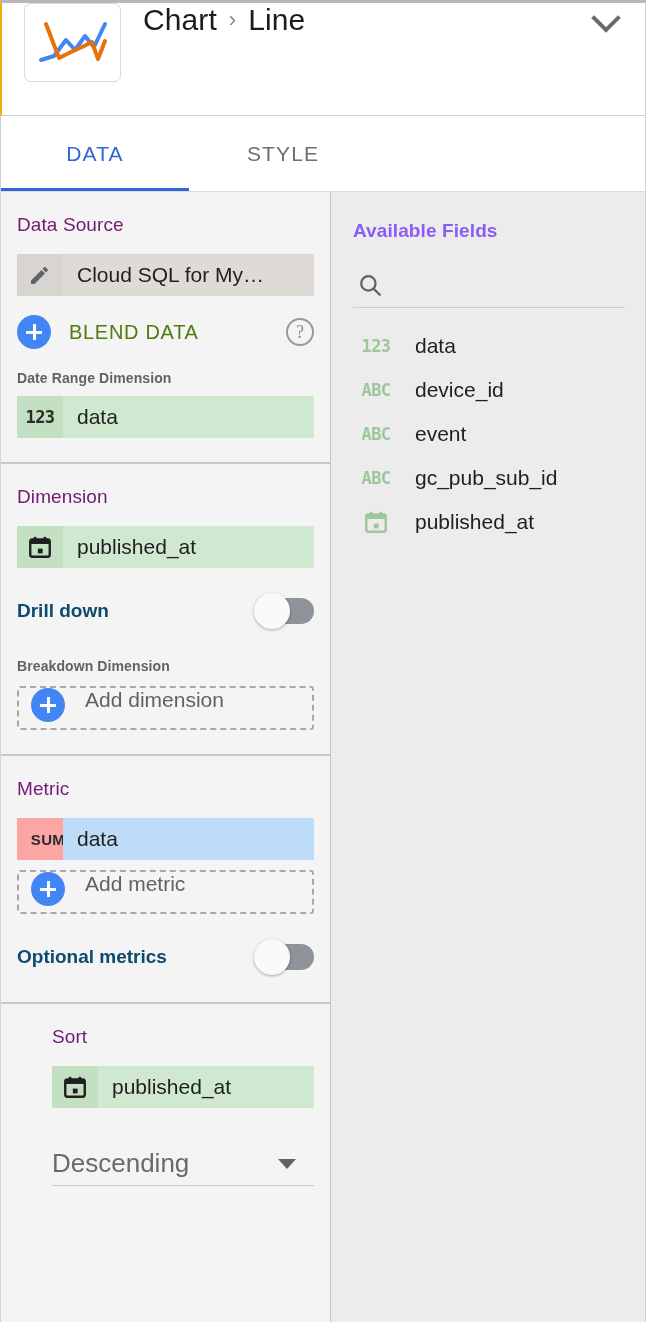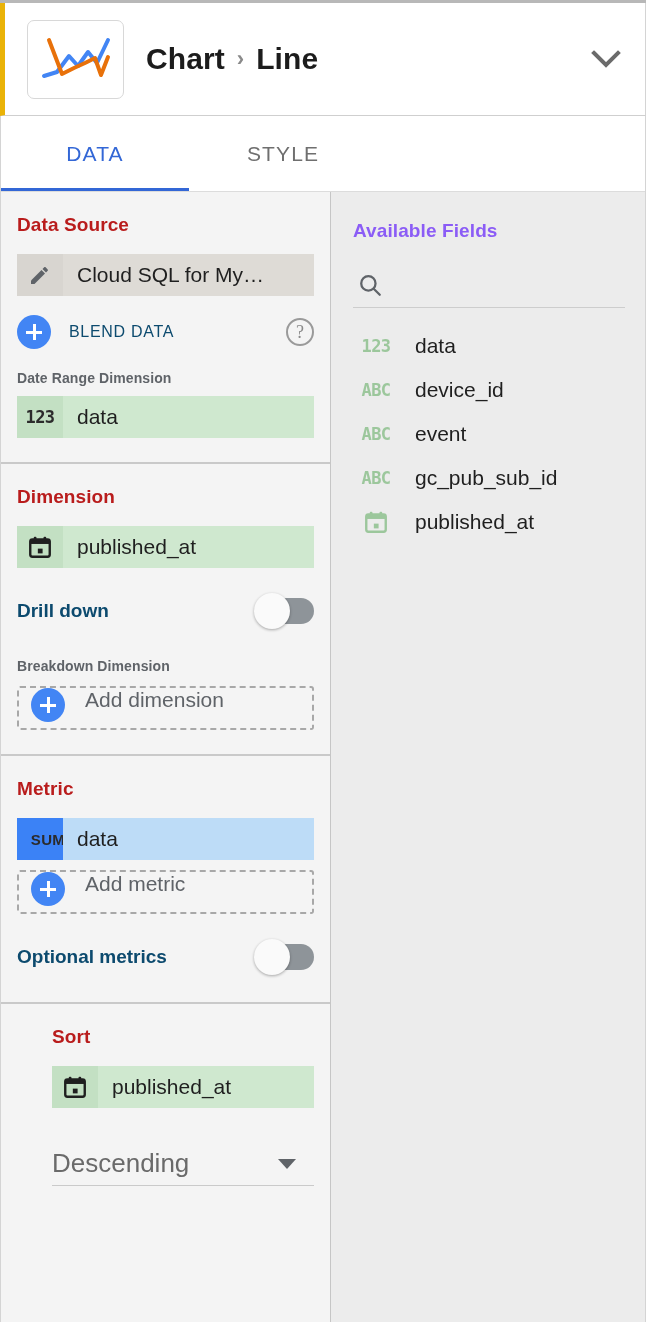--- a/index.html
+++ b/index.html
@@ -20,26 +20,25 @@
     background: #ffffff;
     overflow: hidden;
     border-top: 3px solid #b8b8b8;
   }
 
   
   .header {
     height: 113px;
     background: #ffffff;
     display: flex;
-    align-items: center;
+    align-items: flex-start;
     padding: 0 18px 0 22px;
     border-bottom: 1px solid #cfcfcf;
-    border-left: 5px solid #eab308;
+    border-left: 2px solid #eab308;
     border-right: 1px solid #d4d4d4;
-    font-weight: bold;
   }
   .chart-thumb {
     width: 97px;
     height: 79px;
     border: 1px solid #d8d8d8;
     border-radius: 7px;
     background: #ffffff;
     flex: 0 0 auto;
     display: flex;
     align-items: center;
@@ -137,22 +136,22 @@
 
   
   .section {
     padding: 22px 16px 24px 16px;
     border-bottom: 2px solid #c9c9c9;
   }
   .section:last-child { border-bottom: none; margin-left: 35px; }
 
   .section-title {
     font-size: 19px;
-    font-weight: bold;
-    color: #b91c1c;
+    font-weight: normal;
+    color: #701a75;
     margin-bottom: 18px;
     letter-spacing: 0.1px;
   }
   .sub-label {
     font-size: 14px;
     font-weight: bold;
     color: #5f6368;
     margin: 0 0 10px 0;
     letter-spacing: 0.1px;
   }
@@ -179,21 +178,21 @@
     align-items: center;
     padding-left: 14px;
     font-size: 21px;
     color: #1f1f1f;
     overflow: hidden;
     white-space: nowrap;
   }
 
   .chip.green .chip-icon { background: #c3e0c3; }
   .chip.green .chip-name { background: #cfe8cf; }
-  .chip.blue  .chip-icon { background: #3b82f6; padding-left: 16px; }
+  .chip.blue  .chip-icon { background: #fca5a5; padding-left: 16px; }
   .chip.blue  .chip-name { background: #bddcf7; }
   .chip.grey  .chip-icon { background: #d8d5d0; }
   .chip.grey  .chip-name { background: #dedbd6; }
 
   .type-123 {
     font-family: "DejaVu Sans Mono", monospace;
     font-size: 17px;
     font-weight: bold;
     color: #2b2b2b;
     letter-spacing: -0.5px;
@@ -231,22 +230,22 @@
   .plus-btn::after {
     content: "";
     position: absolute;
     width: 3px; height: 16px;
     background: #fff;
   }
   .plus-wrap { position: relative; display:flex; align-items:center; justify-content:center; }
 
   .blend-label {
     margin-left: 18px;
-    font-size: 16px;
-    color: #0c4a6e;
+    font-size: 20px;
+    color: #4d7c0f;
     letter-spacing: 0.7px;
     cursor: pointer;
   }
   .help-icon {
     margin-left: auto;
     width: 28px; height: 28px;
     border: 2px solid #9a9a9a;
     border-radius: 50%;
     display: flex;
     align-items: center;

